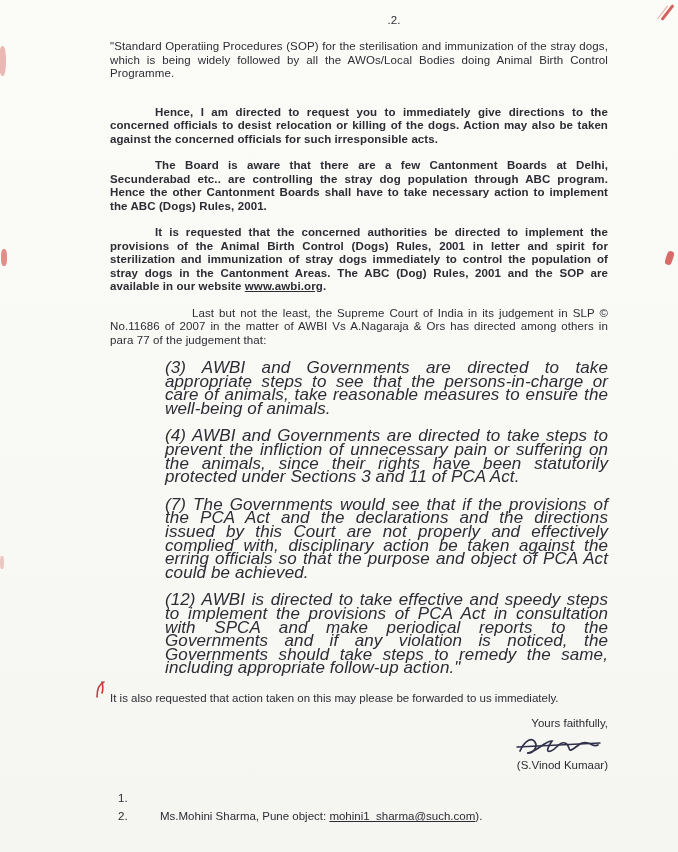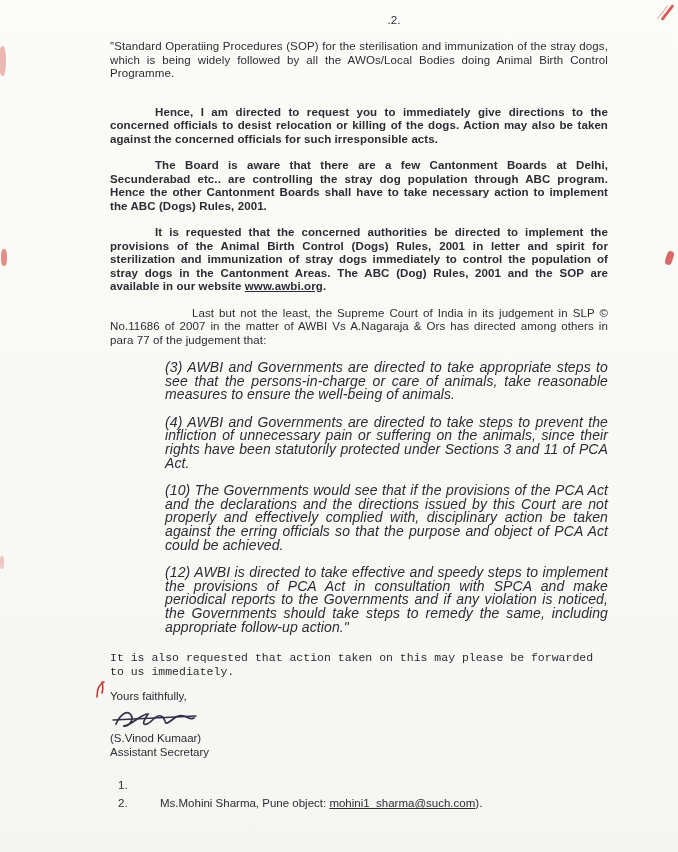--- a/index.html
+++ b/index.html
@@ -26,41 +26,41 @@
     line-height: 13.5px;
     margin: 0 0 13px 0;
     text-align: justify;
     letter-spacing: 0.1px;
   }
   p.para.first { margin-bottom: 25px; }
   p.para.indent { text-indent: 45px; font-weight: bold; }
   p.para.deep-indent { text-indent: 82px; margin-bottom: 14px; }
   .quotes { margin-left: 55px; }
   p.quote {
-    font-size: 14px;
+    font-size: 17px;
     line-height: 13.6px;
     font-style: italic;
     text-align: justify;
     margin: 0 0 14px 0;
     letter-spacing: 0.1px;
   }
   p.quote.last { margin-bottom: 17px; }
   p.final {
     font-size: 11.5px;
     line-height: 13.5px;
     margin: 0 0 11px 0;
     text-align: left;
-    font-family: Liberation Mono, monospace;
   }
   .doc-link {
     color: #2c2c34;
     text-decoration: underline;
     cursor: pointer;
   }
   .closing {
+    text-align: right;
     margin: 0 0 0 0;
     font-size: 11.5px;
     line-height: 14px;
   }
   .closing .sig-wrap { display: block; margin: 2px 6px 0 0; height: 26px; }
   .closing svg { display: inline-block; }
   .copy-block { margin-top: 17px; font-size: 11.5px; }
   .copy-heading { margin: 0 0 0 4px; }
   .copy-list { margin-top: 19px; }
   .copy-item { display: flex; margin: 0 0 3px 8px; line-height: 15px; }
@@ -113,36 +113,35 @@
 
   <p class="para indent">The Board is aware that there are a few Cantonment Boards at Delhi, Secunderabad etc.. are controlling the stray dog population through ABC program. Hence the other Cantonment Boards shall have to take necessary action to implement the ABC (Dogs) Rules, 2001.</p>
 
   <p class="para indent"><span>It is requested that the concerned authorities be directed to implement the provisions of the Animal Birth Control (Dogs) Rules, 2001 in letter and spirit for sterilization and immunization of stray dogs immediately to control the population of stray dogs in the Cantonment Areas. The ABC (Dog) Rules, 2001 and the SOP are available in our website </span><a class="doc-link">www.awbi.org</a><span>.</span></p>
 
   <p class="para deep-indent">Last but not the least, the Supreme Court of India in its judgement in SLP © No.11686 of 2007 in the matter of AWBI Vs A.Nagaraja &amp; Ors has directed among others in para 77 of the judgement that:</p>
 
   <div class="quotes">
     <p class="quote">(3) AWBI and Governments are directed to take appropriate steps to see that the persons-in-charge or care of animals, take reasonable measures to ensure the well-being of animals.</p>
     <p class="quote">(4) AWBI and Governments are directed to take steps to prevent the infliction of unnecessary pain or suffering on the animals, since their rights have been statutorily protected under Sections 3 and 11 of PCA Act.</p>
-    <p class="quote">(10) The Governments would see that if the provisions of the PCA Act and the declarations and the directions issued by this Court are not properly and effectively complied with, disciplinary action be taken against the erring officials so that the purpose and object of PCA Act could be achieved.</p>
+    <p class="quote">(7) The Governments would see that if the provisions of the PCA Act and the declarations and the directions issued by this Court are not properly and effectively complied with, disciplinary action be taken against the erring officials so that the purpose and object of PCA Act could be achieved.</p>
     <p class="quote last">(12) AWBI is directed to take effective and speedy steps to implement the provisions of PCA Act in consultation with SPCA and make periodical reports to the Governments and if any violation is noticed, the Governments should take steps to remedy the same, including appropriate follow-up action."</p>
   </div>
 
   <p class="final">It is also requested that action taken on this may please be forwarded to us immediately.</p>
 
   <div class="closing">
     <div>Yours faithfully,</div>
     <span class="sig-wrap">
       <svg width="88" height="26" viewBox="0 0 88 26">
         <path d="M6 19 C11 8 18 5 21 10 C24 15 19 22 13 21 C22 21 30 9 38 9 C34 15 31 21 37 19 C43 17 45 9 51 11 C57 13 53 21 59 17 C65 13 68 9 74 11 C78 12 80 15 84 13" stroke="#30304a" stroke-width="1.7" fill="none" stroke-linecap="round"></path>
         <path d="M3 15 L86 11" stroke="#30304a" stroke-width="1.4" fill="none" stroke-linecap="round"></path>
       </svg>
     </span>
     <div>(S.Vinod Kumaar)</div>
-    <div>Assistant Secretary</div>
   </div>
 
   <div class="copy-block">
     <div class="copy-list">
       <div class="copy-item">
         <span class="num">1.</span>
       </div>
       <div class="copy-item">
         <span class="num">2.</span>
         <span><span>Ms.Mohini Sharma, Pune object: </span><a class="doc-link">mohini1_sharma@such.com</a><span>).</span></span>

